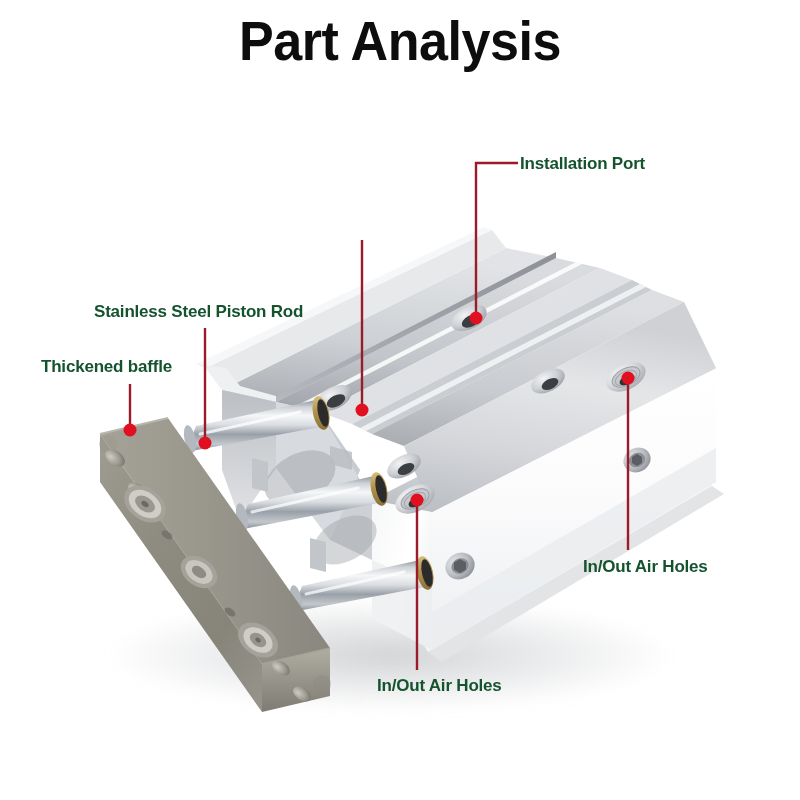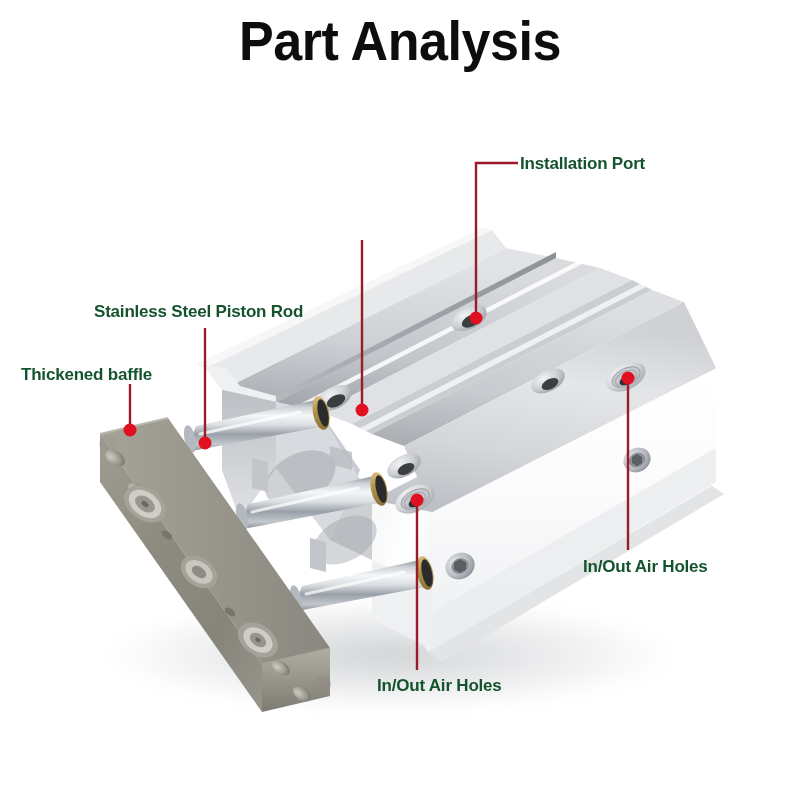--- a/index.html
+++ b/index.html
@@ -365,19 +365,19 @@
       <circle cx="417" cy="500" r="6.5" fill="#e01020"></circle>
     </g>
   </svg>
 
 
 
   <div class="lbl" id="lbl-instport" style="left:520px;top:155px;">Installation Port</div>
 
   <div class="lbl" id="lbl-rod" style="left:66px;top:303px;margin-left:28px;">Stainless Steel Piston Rod</div>
 
-  <div class="lbl" id="lbl-baffle" style="left:21px;top:358px;margin-top:8px;">Thickened baffle</div>
+  <div class="lbl" id="lbl-baffle" style="left:41px;top:358px;">Thickened baffle</div>
 
   <div class="lbl" id="lbl-air-right" style="left:583px;top:558px;">In/Out Air Holes</div>
 
   <div class="lbl" id="lbl-air-bottom" style="left:377px;top:677px;">In/Out Air Holes</div>
 
 </div>
 
 </body></html>

